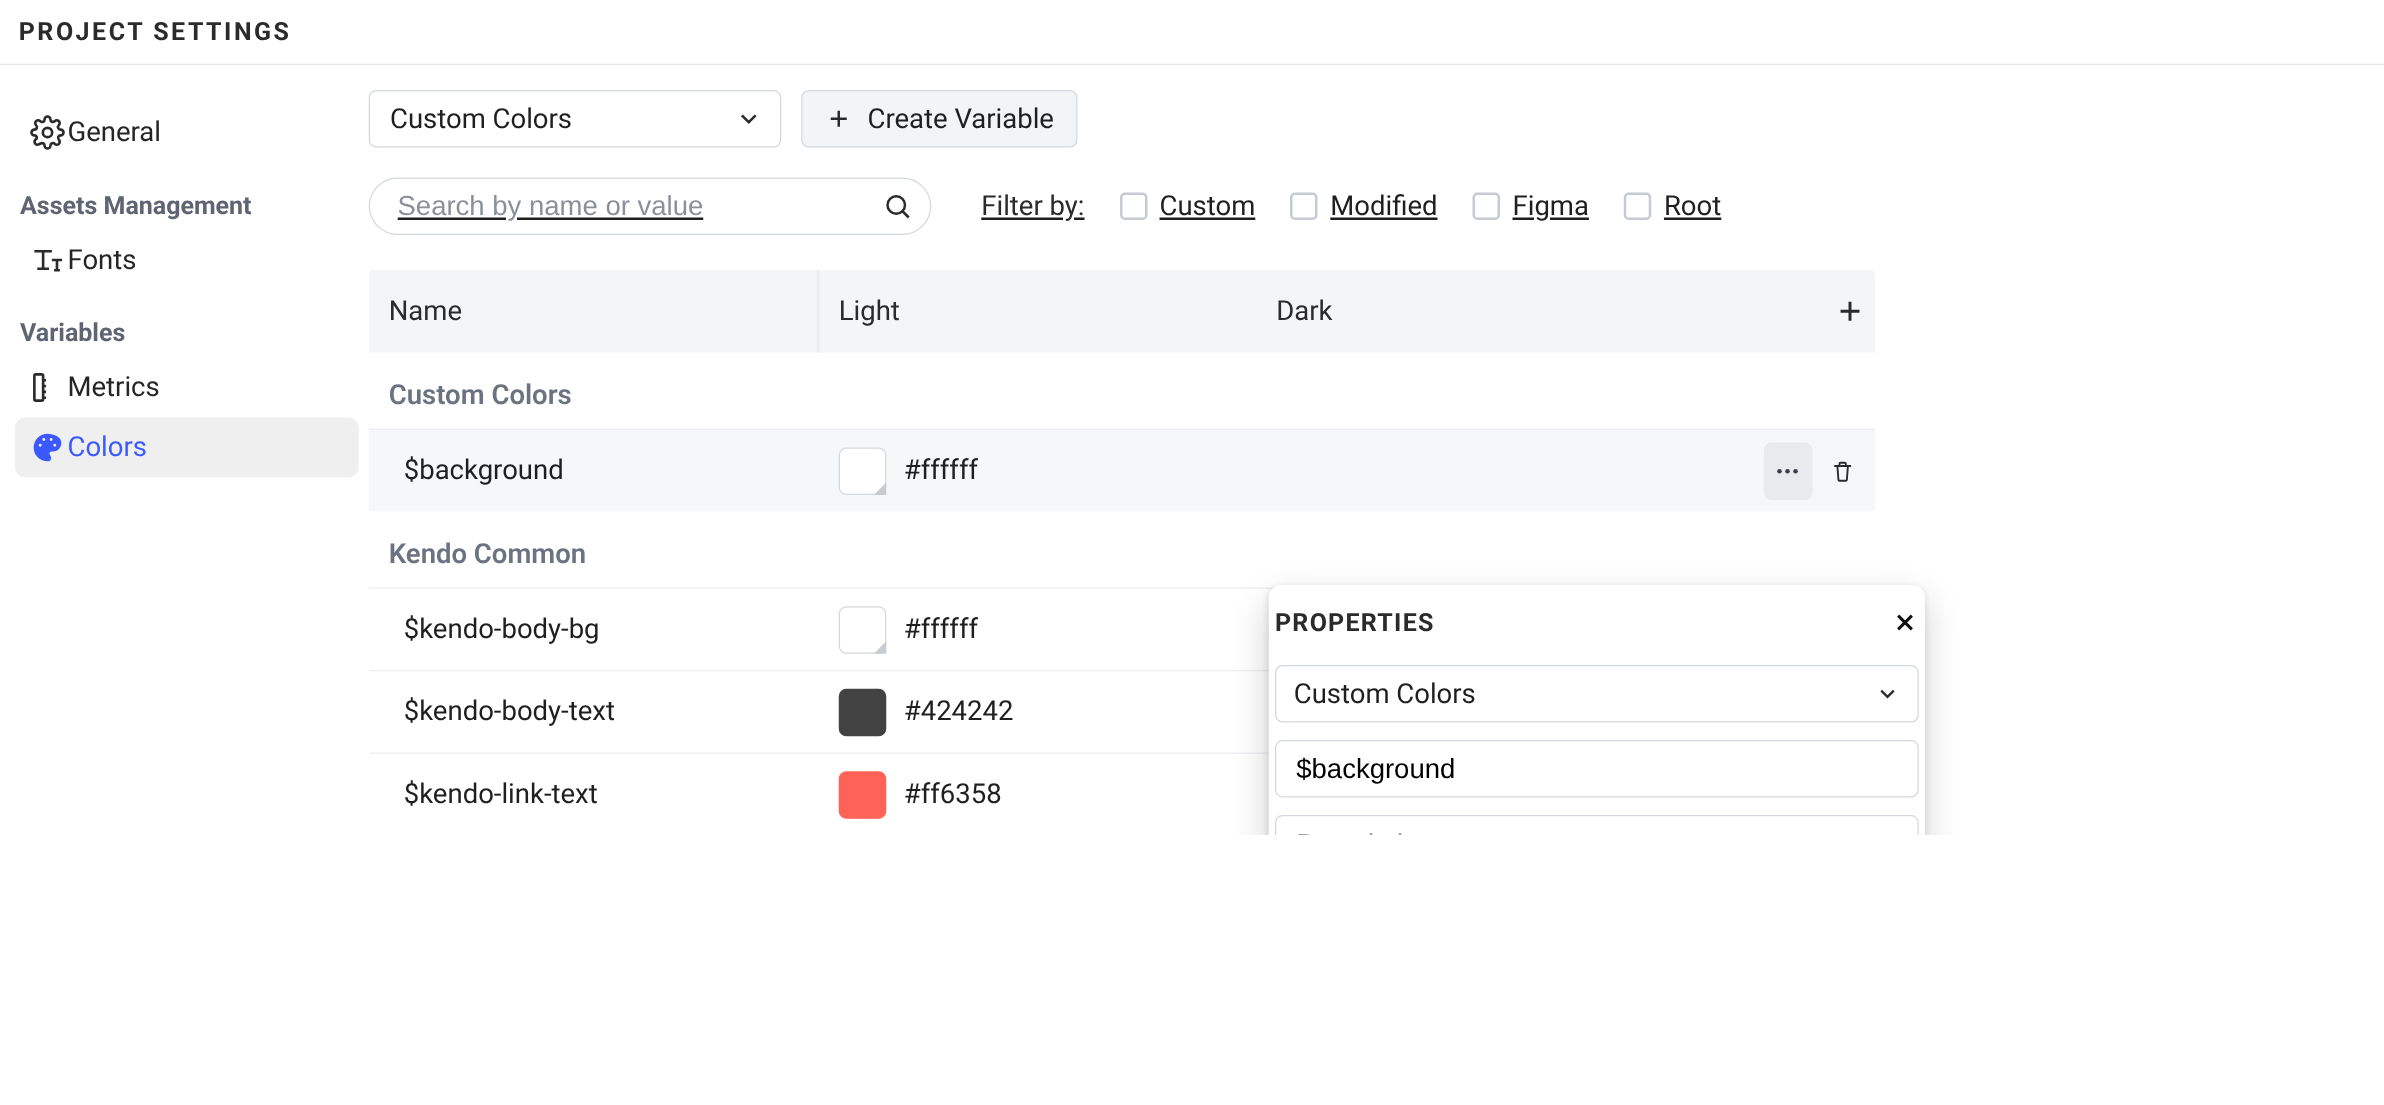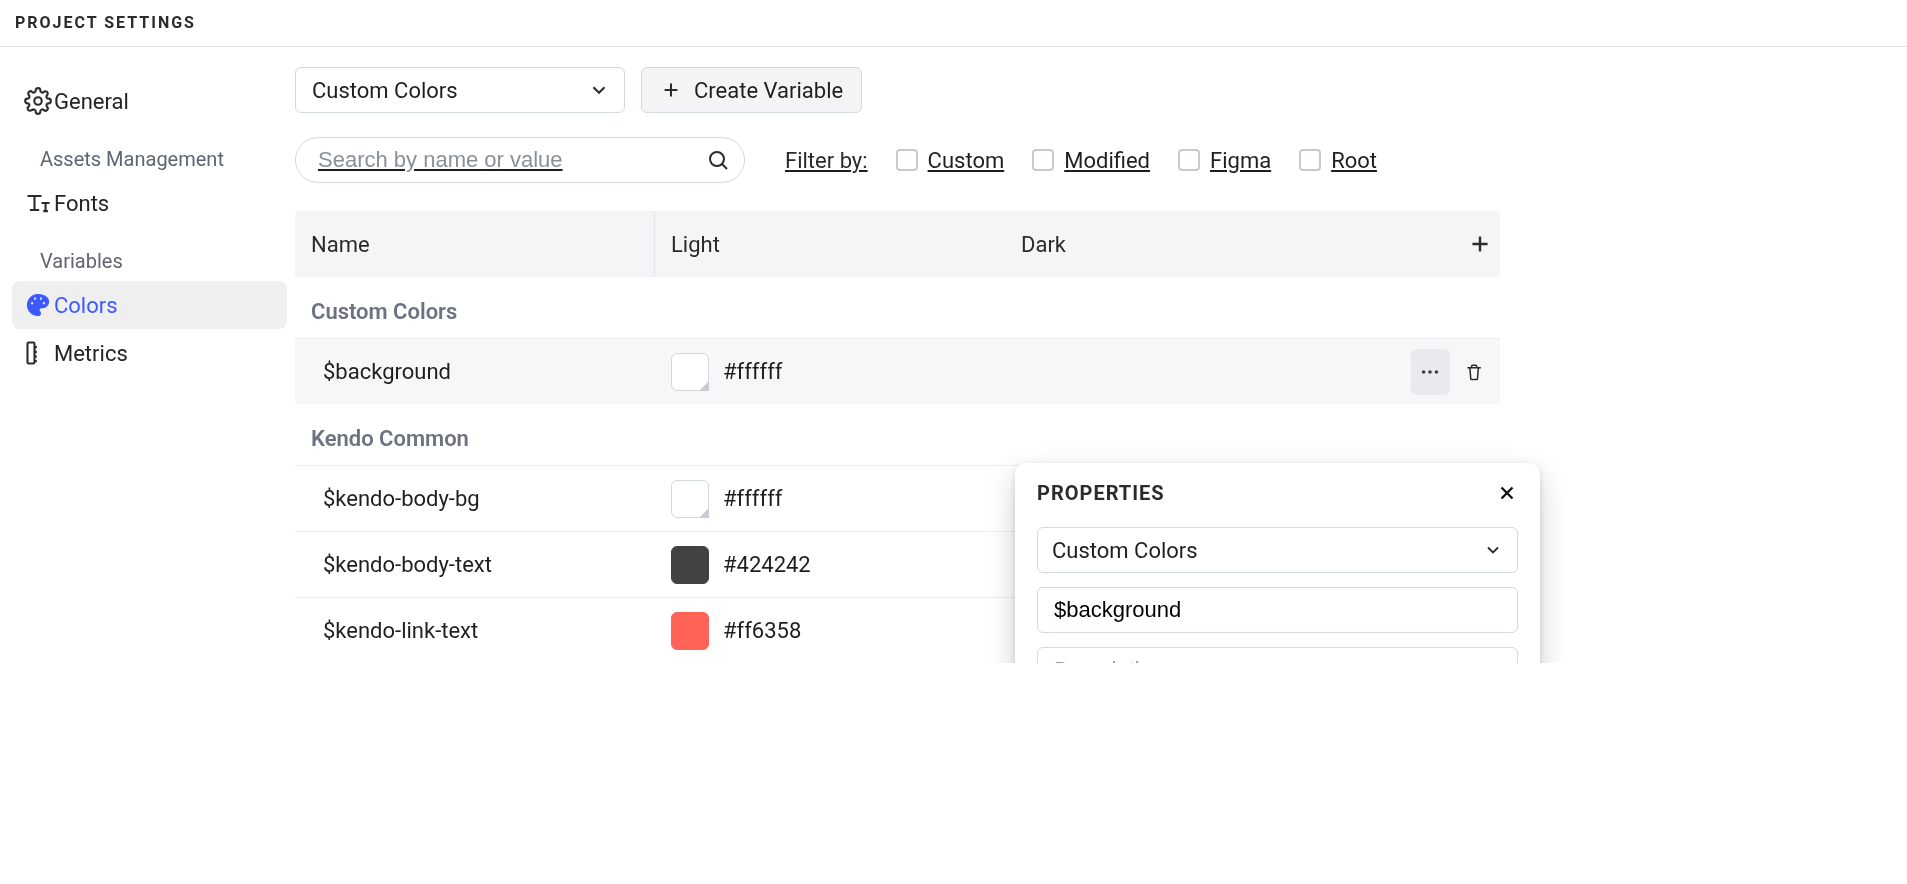--- a/index.html
+++ b/index.html
@@ -8,21 +8,21 @@
     font-family: -apple-system, BlinkMacSystemFont, "Segoe UI", Roboto, Helvetica, Arial, sans-serif;
     font-size: 18px;
     color: #1f1f1f;
     background: #fff;
   }
   .page {
     width: 1907px;
   }
   .page-header {
     padding: 13px 15px 14px;
-    font-size: 16px;
+    font-size: 20px;
     font-weight: 700;
     letter-spacing: 2px;
     text-transform: uppercase;
     border-bottom: 1px solid #e6e6e6;
     color: #2b2b2b;
   }
   .layout {
     display: flex;
   }
   .sidebar {
@@ -46,23 +46,22 @@
   }
   .sidebar .nav-item.active .icon svg path,
   .sidebar .nav-item.active .icon svg rect,
   .sidebar .nav-item.active .icon svg circle {
     stroke: #3c59ff;
     fill: #3c59ff;
   }
   .sidebar .section-label {
     font-size: 20px;
     color: #5e6471;
-    font-weight: 400;
+    font-weight: 700;
     padding: 22px 4px 8px;
-    margin-left: 24px;
   }
   .icon {
     width: 28px;
     height: 28px;
     display: inline-flex;
     align-items: center;
     justify-content: center;
     color: inherit;
   }
   .icon svg { width: 100%; height: 100%; }
@@ -207,21 +206,21 @@
 
   
   .popover {
     position: absolute;
     left: 1015px;
     top: 416px;
     width: 525px;
     background: #fff;
     border-radius: 10px;
     box-shadow: 0 12px 30px rgba(0,0,0,.18), 0 2px 6px rgba(0,0,0,.12);
-    padding: 18px 22px 24px;
+    padding: 18px 5px 24px;
   }
   .popover-head {
     display:flex; justify-content:space-between; align-items:center;
     margin-bottom: 22px;
   }
   .popover-title {
     font-size: 20px; font-weight:700; letter-spacing:1px; text-transform:uppercase; color:#2b2b2b;
   }
   .popover .field {
     border:1px solid #d3d7de; border-radius:6px; height:46px;
@@ -259,36 +258,36 @@
         <span class="icon">
           <svg viewBox="0 0 24 24" fill="none" stroke="#2b2b2b" stroke-width="1.8">
               <path d="M3 6h12M9 6v12M5 18h8"></path>
               <path d="M15 12h7M18.5 12v7M16.5 19h4"></path>
             </svg>
         </span>
         <span>Fonts</span>
       </div>
 
       <div class="section-label">Variables</div>
-      <div class="nav-item active">
-        <span class="icon">
-          <svg viewBox="0 0 24 24">
-              <path fill="#3c59ff" d="M12 3a9 9 0 0 0 0 18c1.1 0 2-.9 2-2 0-.55-.22-1.05-.58-1.41-.36-.36-.58-.86-.58-1.41 0-1.1.9-2 2-2h1.16A5 5 0 0 0 21 9c0-3.31-4.03-6-9-6zm-5 9a1.5 1.5 0 1 1 0-3 1.5 1.5 0 0 1 0 3zm2.5-4A1.5 1.5 0 1 1 9.5 5 1.5 1.5 0 0 1 9.5 8zm5 0A1.5 1.5 0 1 1 14.5 5 1.5 1.5 0 0 1 14.5 8zm2.5 4a1.5 1.5 0 1 1 0-3 1.5 1.5 0 0 1 0 3z"></path>
-            </svg>
-        </span>
-        <span>Colors</span>
-      </div>
       <div class="nav-item">
         <span class="icon">
           <svg viewBox="0 0 24 24" fill="none" stroke="#2b2b2b" stroke-width="1.8">
               <rect x="3" y="3" width="6" height="18" rx="1"></rect>
               <path d="M9 7h2M9 11h2M9 15h2M9 19h2"></path>
             </svg>
         </span>
         <span>Metrics</span>
+      </div>
+      <div class="nav-item active">
+        <span class="icon">
+          <svg viewBox="0 0 24 24">
+              <path fill="#3c59ff" d="M12 3a9 9 0 0 0 0 18c1.1 0 2-.9 2-2 0-.55-.22-1.05-.58-1.41-.36-.36-.58-.86-.58-1.41 0-1.1.9-2 2-2h1.16A5 5 0 0 0 21 9c0-3.31-4.03-6-9-6zm-5 9a1.5 1.5 0 1 1 0-3 1.5 1.5 0 0 1 0 3zm2.5-4A1.5 1.5 0 1 1 9.5 5 1.5 1.5 0 0 1 9.5 8zm5 0A1.5 1.5 0 1 1 14.5 5 1.5 1.5 0 0 1 14.5 8zm2.5 4a1.5 1.5 0 1 1 0-3 1.5 1.5 0 0 1 0 3z"></path>
+            </svg>
+        </span>
+        <span>Colors</span>
       </div>
     </aside>
 
     <main class="main">
       <div class="toolbar-row">
         <div class="select">
           <span>Custom Colors</span>
           <span class="icon" style="width:22px;height:22px">
             <svg viewBox="0 0 24 24" fill="none" stroke="#2b2b2b" stroke-width="2.2">
                 <path d="M6 9l6 6 6-6"></path>

